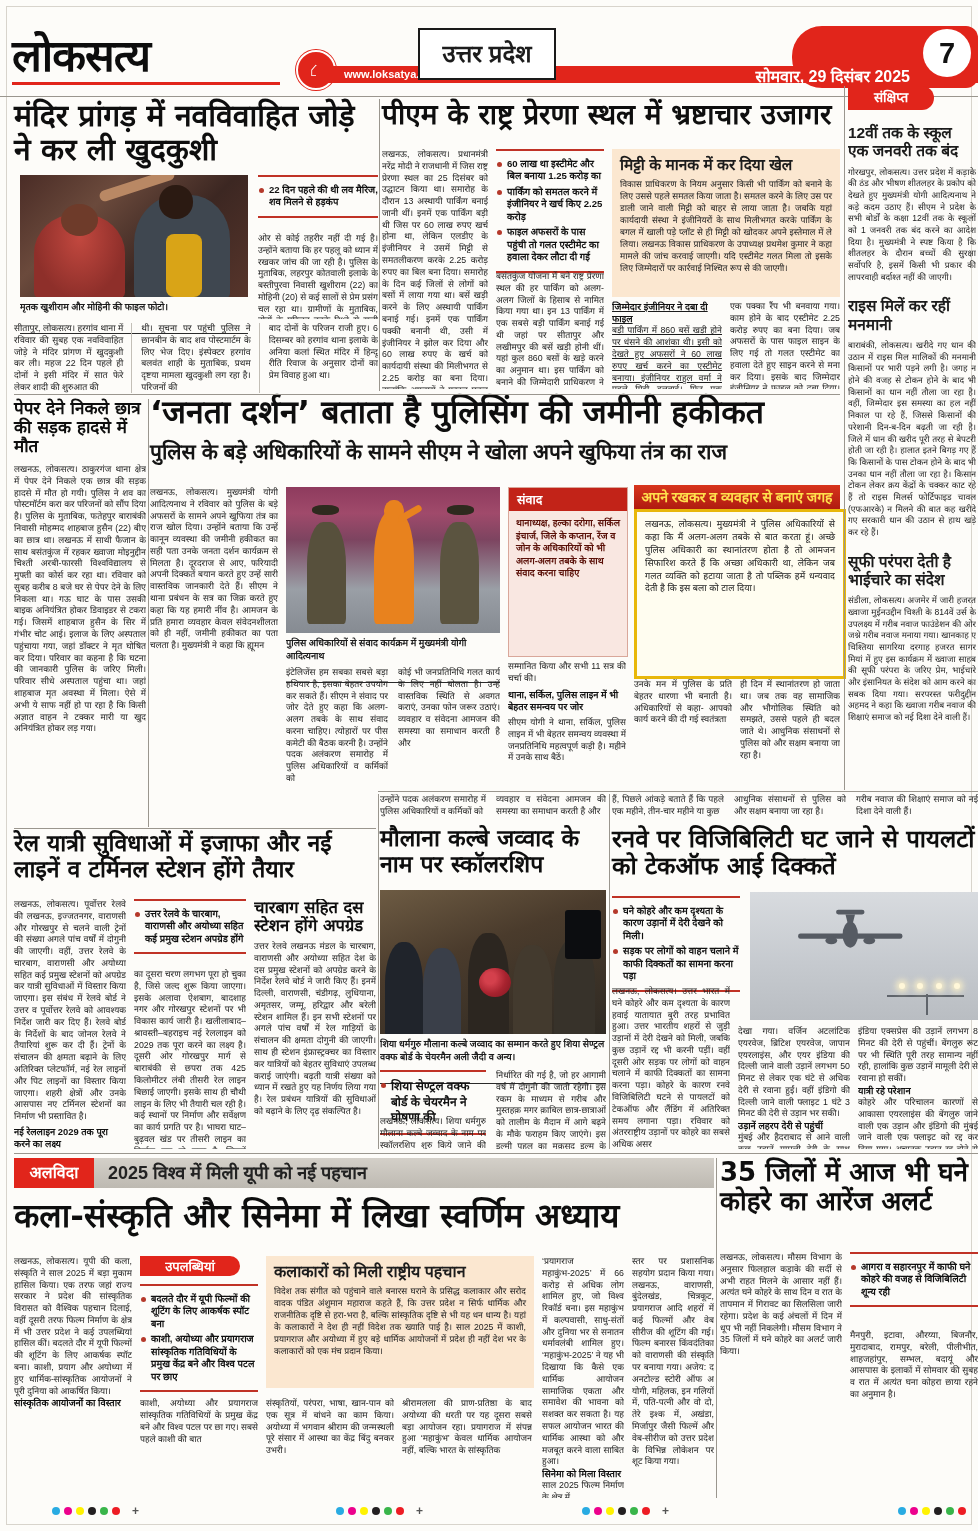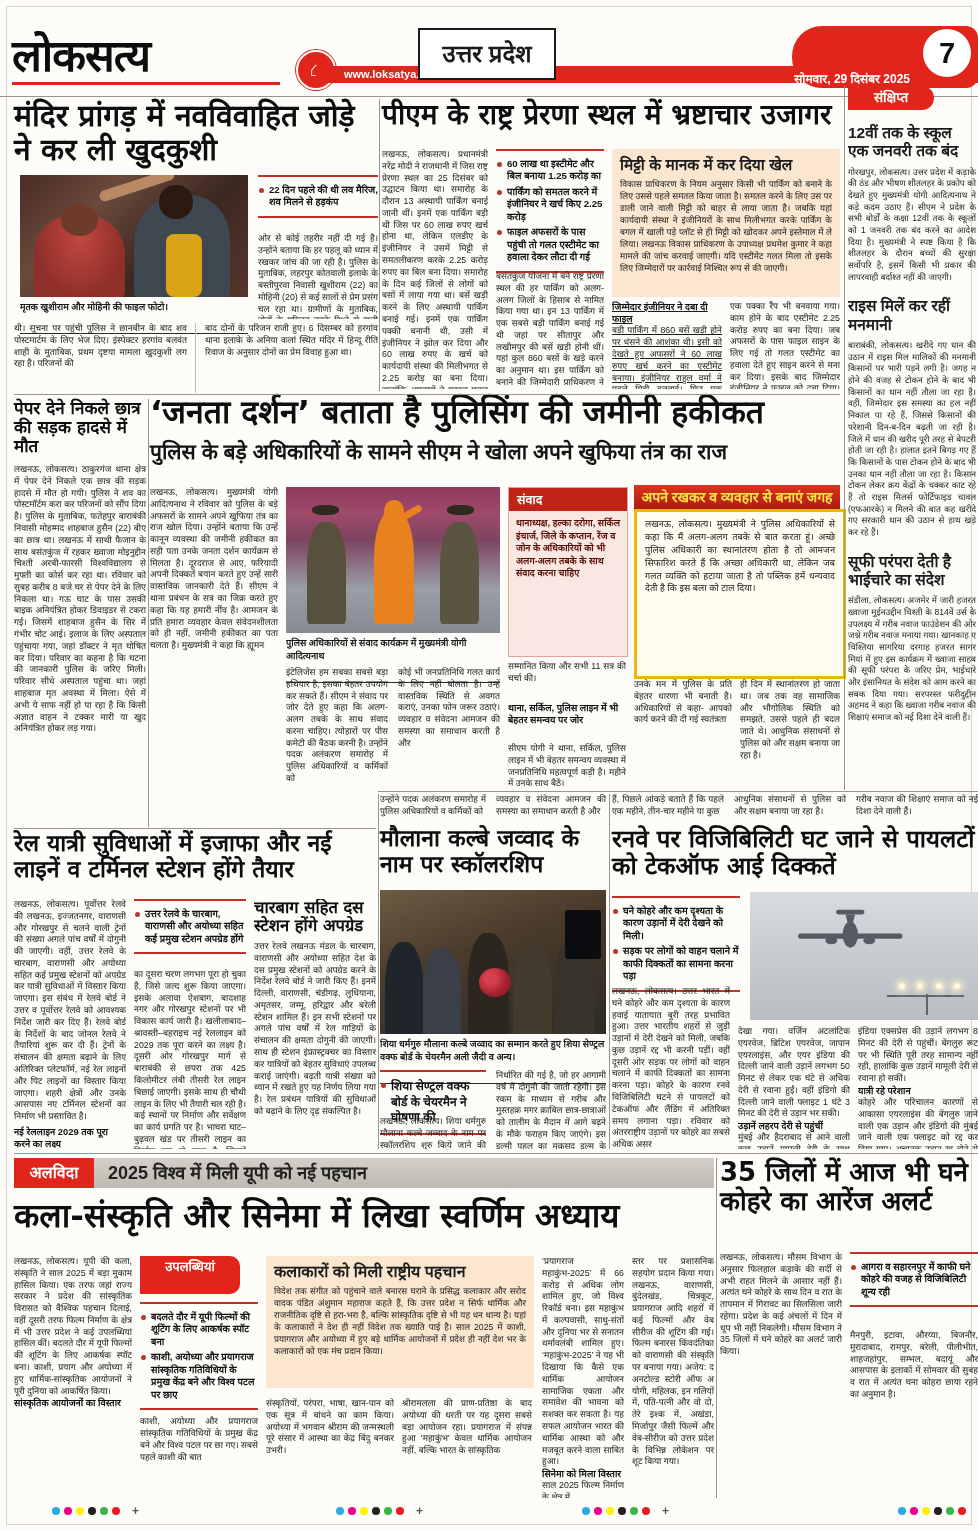--- a/index.html
+++ b/index.html
@@ -14,21 +14,21 @@
   .logo-rule{position:absolute;left:12px;top:60px;width:268px;height:3px;background:#e1251b;}
   .home-ic{position:absolute;left:296px;top:28px;width:36px;height:36px;border-radius:50%;
            background:#e1251b;border:2px solid #fff;box-shadow:0 0 0 1px #e1251b;
            color:#fff;font-size:20px;line-height:34px;text-align:center;}
   .mast-bar{position:absolute;left:316px;top:44px;width:662px;height:17px;background:#e1251b;}
   .site{position:absolute;left:344px;top:46px;color:#fff;font-size:11px;font-weight:700;}
   .edition{position:absolute;left:418px;top:6px;width:134px;height:48px;background:#fff;
            border:2px solid #1a1a1a;text-align:center;font-size:24px;font-weight:800;line-height:48px;}
   .mast-right{position:absolute;right:0;top:4px;width:186px;height:62px;background:#e1251b;
               border-radius:30px 12px 12px 30px;}
-  .mast-date{position:absolute;right:68px;bottom:9px;color:#fff;font-size:12px;font-weight:700;}
+  .mast-date{position:absolute;right:68px;bottom:9px;color:#fff;font-size:16px;font-weight:700;}
   .pageno{position:absolute;right:7px;top:7px;width:48px;height:48px;background:#fff;border-radius:50%;
           text-align:center;font-size:29px;font-weight:800;line-height:48px;color:#111;}
 
   
   .hl{font-weight:800;color:#0e0e0e;line-height:1.12;font-family:"DejaVu Sans","Liberation Sans",sans-serif;}
   .bt{font-size:8.8px;line-height:1.34;text-align:justify;color:#222;overflow:hidden;}
   .cap{font-size:9.3px;font-weight:700;border-bottom:1.5px solid #2a2a2a;padding-bottom:20px;overflow:hidden;}
   .bgrp{border-top:2px solid #c03226;border-bottom:2px solid #c03226;padding:4px 0;overflow:hidden;}
   .bul{position:relative;padding-left:11px;font-weight:700;font-size:9.6px;line-height:1.3;margin:3px 0;color:#111;}
   .bul:before{content:"";position:absolute;left:1px;top:4px;width:5px;height:5px;border-radius:50%;background:#b5392b;}
@@ -58,21 +58,21 @@
              font-size:14px;text-align:center;line-height:24px;overflow:hidden;}
   .obox{border:3px solid #e8b70a;background:#fffdf0;padding:6px 8px;overflow:hidden;}
   .obox p{margin:0 0 6px 0;font-size:9.2px;line-height:1.4;text-align:justify;color:#222;}
 
   
   .badge{position:absolute;left:0;top:0;width:80px;height:30px;background:#e1251b;color:#fff;
          font-size:16px;font-weight:800;text-align:center;line-height:30px;}
   .banner{position:absolute;left:80px;top:0;width:620px;height:30px;background:linear-gradient(180deg,#d4d0c9,#bdb9b1);
           font-size:18px;font-weight:800;color:#222;line-height:30px;padding-left:14px;box-sizing:border-box;}
   .ach-head{background:#e1251b;border-radius:0 10px 10px 0;color:#fff;font-size:13px;font-weight:800;
-            text-align:center;line-height:22px;width:100px;height:38px;}
+            text-align:center;line-height:22px;width:100px;height:20px;}
 
   
   .ph-couple{background:linear-gradient(135deg,#4a2c26,#6b4a3c 30%,#3c2722 62%,#57352b);}
   .ph-couple .bride{position:absolute;left:6%;bottom:-2%;width:40%;height:70%;
         background:radial-gradient(ellipse at 50% 28%,#c2483f,#8e2f2a 70%);border-radius:46% 46% 8% 8%;}
   .ph-couple .bhead{position:absolute;left:18%;top:24%;width:16%;height:26%;background:#6e3b2a;border-radius:50%;}
   .ph-couple .groom{position:absolute;right:8%;bottom:-2%;width:42%;height:86%;background:#3f4750;border-radius:46% 42% 6% 6%;}
   .ph-couple .gchest{position:absolute;right:20%;bottom:0;width:16%;height:52%;background:#d9a417;border-radius:8px;}
   .ph-couple .ghead{position:absolute;right:24%;top:8%;width:15%;height:28%;background:#2b1a12;border-radius:48%;}
   .ph-couple .arm{position:absolute;left:34%;top:4%;width:34%;height:9%;background:#b98864;border-radius:8px;transform:rotate(-18deg);}
@@ -136,20 +136,21 @@
       <div class="groom"></div>
       <div class="gchest"></div>
       <div class="ghead"></div>
     </div>
     <div class="cap abs" style="left:6px;top:201px;width:228px;">मृतक खुशीराम और मोहिनी की फाइल फोटो।</div>
     <div class="abs bgrp" style="left:244px;top:76px;width:120px;">
       <div class="bul">22 दिन पहले की थी लव मैरिज, शव मिलने से हड़कंप</div>
     </div>
     <div class="abs bt" style="left:244px;top:134px;width:120px;height:86px;">ओर से कोई तहरीर नहीं दी गई है। उन्होंने बताया कि हर पहलू को ध्यान में रखकर जांच की जा रही है। पुलिस के मुताबिक, लहरपुर कोतवाली इलाके के बस्तीपुरवा निवासी खुशीराम (22) का मोहिनी (20) से कई सालों से प्रेम प्रसंग चल रहा था। ग्रामीणों के मुताबिक, दोनों के परिजन उनके रिश्ते से राजी नहीं थे। काफी समझाने-बुझाने के</div>
     <div class="abs" style="left:0;top:224px;width:364px;height:70px;display:flex;gap:9px;">
+      <div class="bt" style="flex:1;border-right:1px solid #c3bfb7;padding-right:8px;">सीतापुर, लोकसत्य। हरगांव थाना में रविवार की सुबह एक नवविवाहित जोड़े ने मंदिर प्रांगण में खुदकुशी कर ली। महज 22 दिन पहले ही दोनों ने इसी मंदिर में सात फेरे लेकर शादी की शुरुआत की</div>
       <div class="bt" style="flex:1;border-right:1px solid #c3bfb7;padding-right:8px;">थी। सूचना पर पहुंची पुलिस ने छानबीन के बाद शव पोस्टमार्टम के लिए भेज दिए। इंस्पेक्टर हरगांव बलवंत शाही के मुताबिक, प्रथम दृष्टया मामला खुदकुशी लग रहा है। परिजनों की</div>
       <div class="bt" style="flex:1;">बाद दोनों के परिजन राजी हुए। 6 दिसम्बर को हरगांव थाना इलाके के अनिया कलां स्थित मंदिर में हिन्दू रीति रिवाज के अनुसार दोनों का प्रेम विवाह हुआ था।</div>
     </div>
   </div>
 
   <div class="abs" style="left:14px;top:399px;width:132px;height:428px;">
     <div class="hl" style="font-size:17px;">पेपर देने निकले छात्र की सड़क हादसे में मौत</div>
     <div class="bt" style="margin-top:8px;height:352px;">लखनऊ, लोकसत्य। ठाकुरगंज थाना क्षेत्र में पेपर देने निकले एक छात्र की सड़क हादसे में मौत हो गयी। पुलिस ने शव का पोस्टमॉर्टम करा कर परिजनों को सौंप दिया है। पुलिस के मुताबिक, फतेहपुर बाराबंकी निवासी मोहम्मद शाहबाज हुसैन (22) बीए का छात्र था। लखनऊ में साथी फैजान के साथ बसंतकुंज में रहकर ख्वाजा मोइनुद्दीन चिश्ती अरबी-फारसी विश्वविद्यालय से मुफ्ती का कोर्स कर रहा था। रविवार को सुबह करीब 8 बजे घर से पेपर देने के लिए निकला था। गऊ घाट के पास उसकी बाइक अनियंत्रित होकर डिवाइडर से टकरा गई। जिसमें शाहबाज हुसैन के सिर में गंभीर चोट आई। इलाज के लिए अस्पताल पहुंचाया गया, जहां डॉक्टर ने मृत घोषित कर दिया। परिवार का कहना है कि घटना की जानकारी पुलिस के जरिए मिली। परिवार सीधे अस्पताल पहुंचा था। जहां शाहबाज मृत अवस्था में मिला। ऐसे में अभी ये साफ नहीं हो पा रहा है कि किसी अज्ञात वाहन ने टक्कर मारी या खुद अनियंत्रित होकर लड़ गया।</div>
   </div>
 
@@ -207,21 +208,21 @@
     </div>
     <div class="cap abs" style="left:136px;top:241px;width:214px;">पुलिस अधिकारियों से संवाद कार्यक्रम में मुख्यमंत्री योगी आदित्यनाथ</div>
     <div class="abs bt" style="left:136px;top:272px;width:102px;height:156px;">इंटेलिजेंस हम सबका सबसे बड़ा हथियार है, इसका बेहतर उपयोग कर सकते हैं। सीएम ने संवाद पर जोर देते हुए कहा कि अलग-अलग तबके के साथ संवाद करना चाहिए। त्योहारों पर पीस कमेटी की बैठक करनी है। उन्होंने पदक अलंकरण समारोह में पुलिस अधिकारियों व कर्मिकों को</div>
     <div class="abs bt" style="left:248px;top:272px;width:102px;height:156px;">कोई भी जनप्रतिनिधि गलत कार्य के लिए नहीं बोलता है। उन्हें वास्तविक स्थिति से अवगत कराएं, उनका फोन जरूर उठाएं। व्यवहार व संवेदना आमजन की समस्या का समाधान करती है और</div>
     <div class="abs samvad" style="left:358px;top:92px;width:118px;height:168px;">
       <div class="samvad-head">संवाद</div>
       <div class="samvad-b">थानाध्यक्ष, हल्का दरोगा, सर्किल इंचार्ज, जिले के कप्तान, रेंज व जोन के अधिकारियों को भी अलग-अलग तबके के साथ संवाद करना चाहिए</div>
     </div>
     <div class="abs" style="left:358px;top:266px;width:118px;height:162px;overflow:hidden;">
       <div class="bt">सम्मानित किया और सभी 11 सत्र की चर्चा की।</div>
-      <div class="minihead" style="margin:17px 0;">थाना, सर्किल, पुलिस लाइन में भी बेहतर समन्वय पर जोर</div>
+      <div class="minihead" style="margin:4px 0;">थाना, सर्किल, पुलिस लाइन में भी बेहतर समन्वय पर जोर</div>
       <div class="bt">सीएम योगी ने थाना, सर्किल, पुलिस लाइन में भी बेहतर समन्वय व्यवस्था में जनप्रतिनिधि महत्वपूर्ण कड़ी है। महीने में उनके साथ बैठें।</div>
     </div>
     <div class="abs obox-head" style="left:484px;top:90px;width:206px;height:24px;">अपने रखकर व व्यवहार से बनाएं जगह</div>
     <div class="abs obox" style="left:484px;top:114px;width:190px;height:152px;">
       <p>लखनऊ, लोकसत्य। मुख्यमंत्री ने पुलिस अधिकारियों से कहा कि मैं अलग-अलग तबके से बात करता हूं। अच्छे पुलिस अधिकारी का स्थानांतरण होता है तो आमजन सिफारिश करते हैं कि अच्छा अधिकारी था, लेकिन जब गलत व्यक्ति को हटाया जाता है तो पब्लिक हमें धन्यवाद देती है कि इस बला को टाल दिया।</p>
     </div>
     <div class="abs bt" style="left:484px;top:284px;width:98px;height:144px;">उनके मन में पुलिस के प्रति बेहतर धारणा भी बनाती है। अधिकारियों से कहा- आपको कार्य करने की दी गई स्वतंत्रता</div>
     <div class="abs bt" style="left:590px;top:284px;width:100px;height:144px;">ही दिन में स्थानांतरण हो जाता था। जब तक वह सामाजिक और भौगोलिक स्थिति को समझते, उससे पहले ही बदल जाते थे। आधुनिक संसाधनों से पुलिस को और सक्षम बनाया जा रहा है।</div>
   </div>
 

